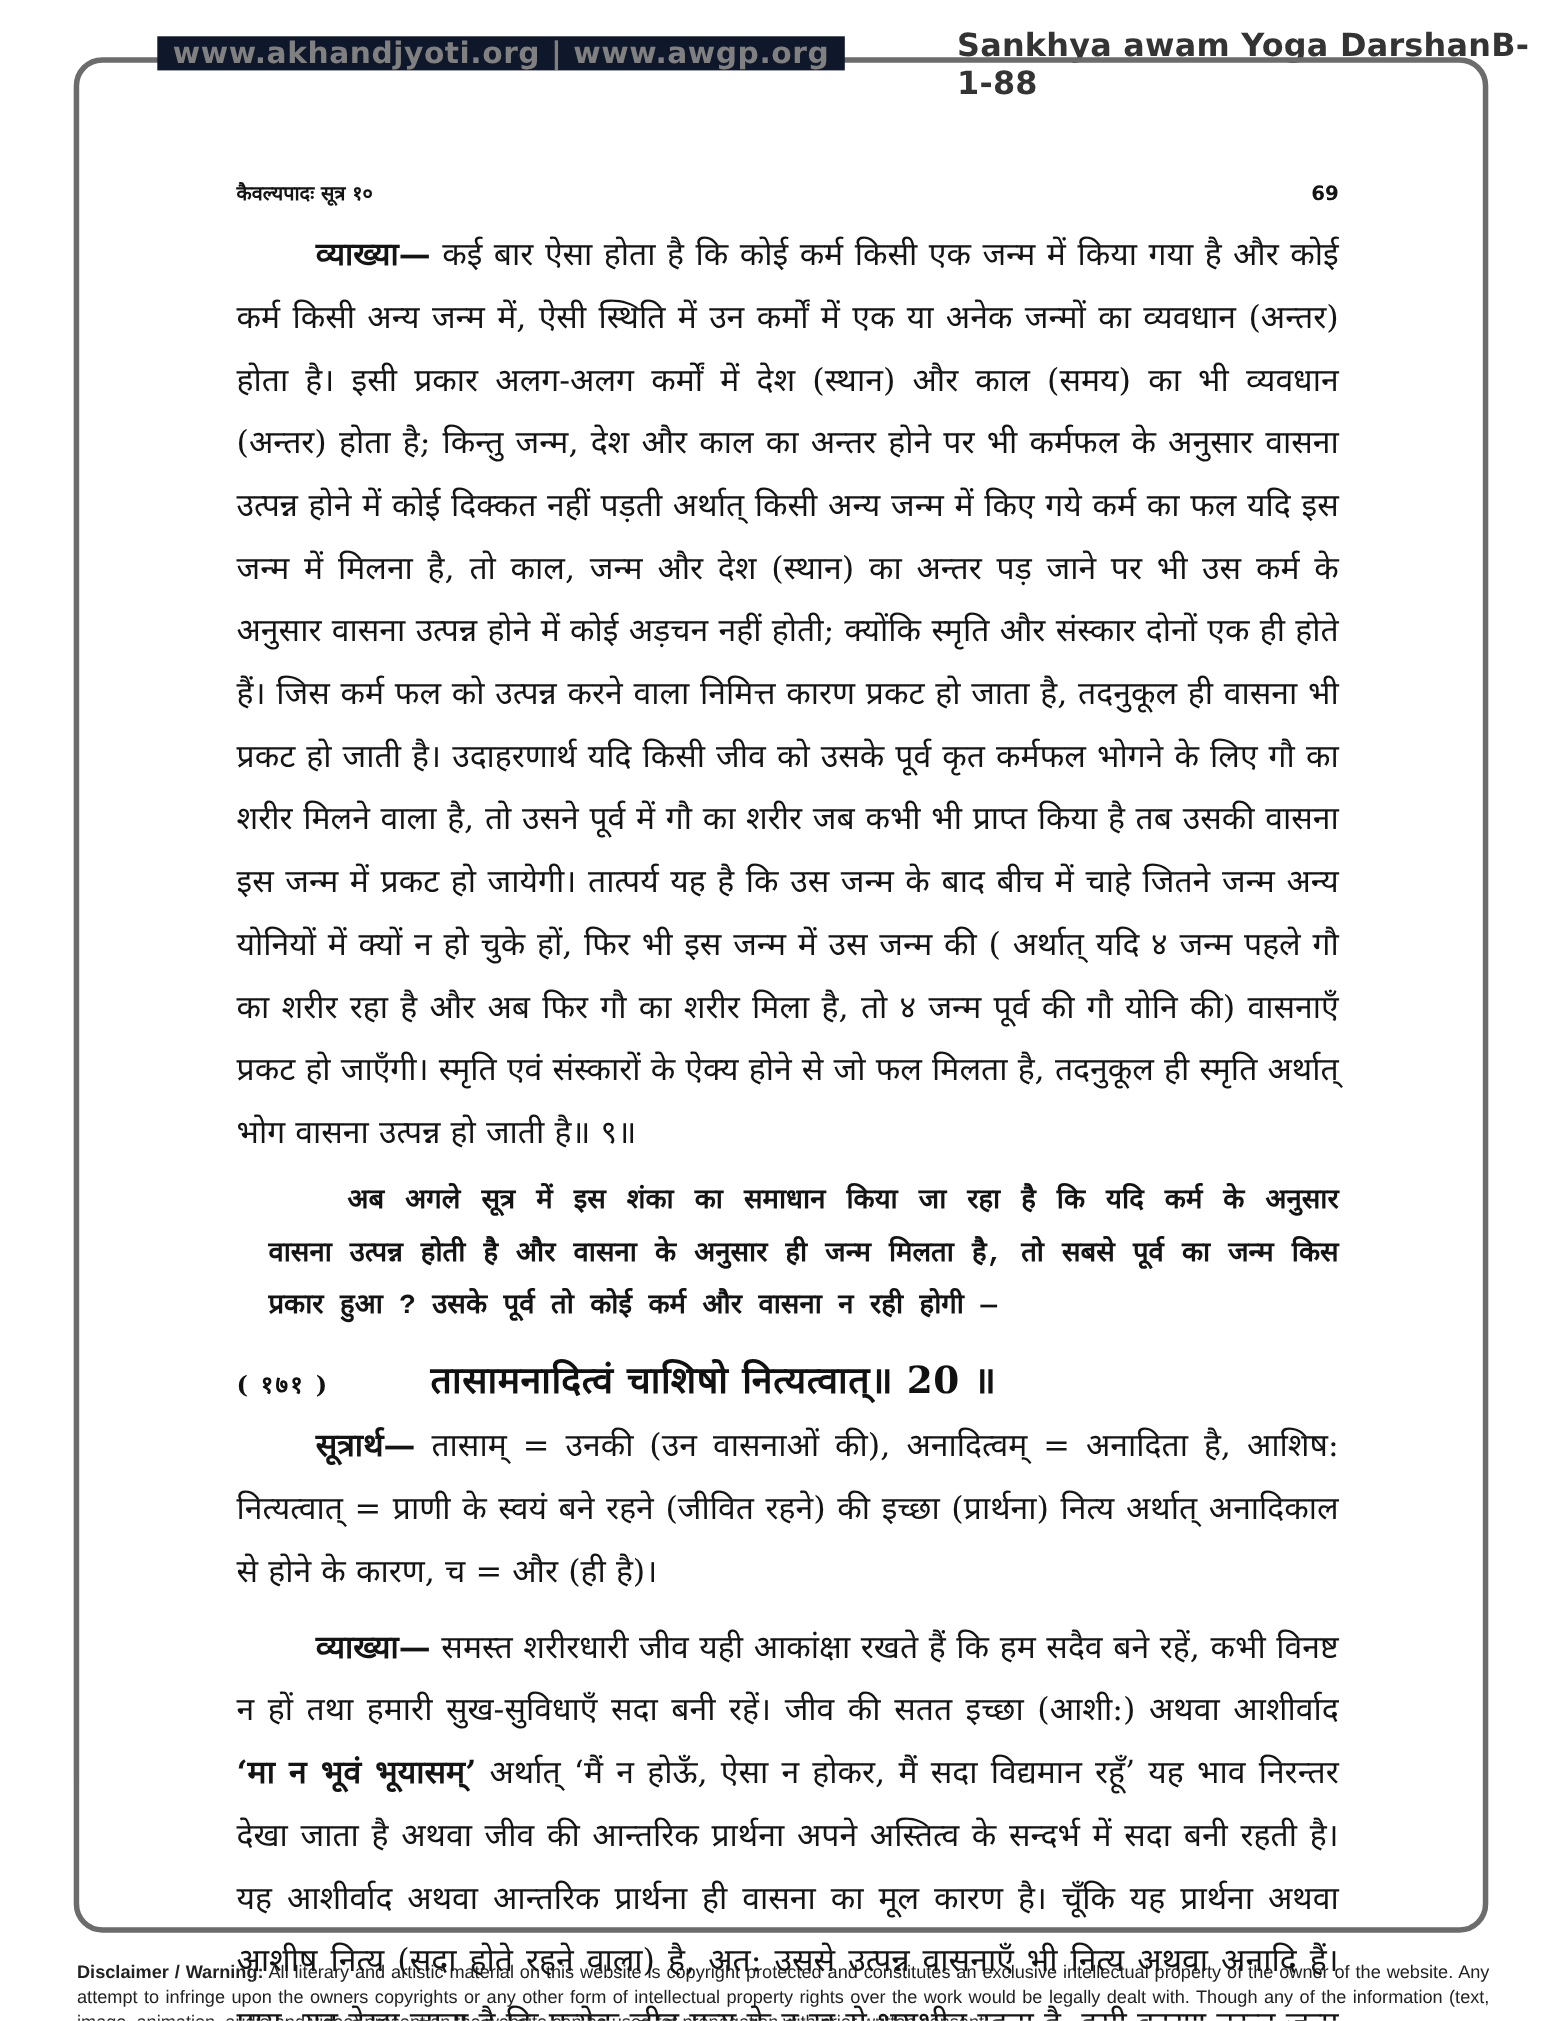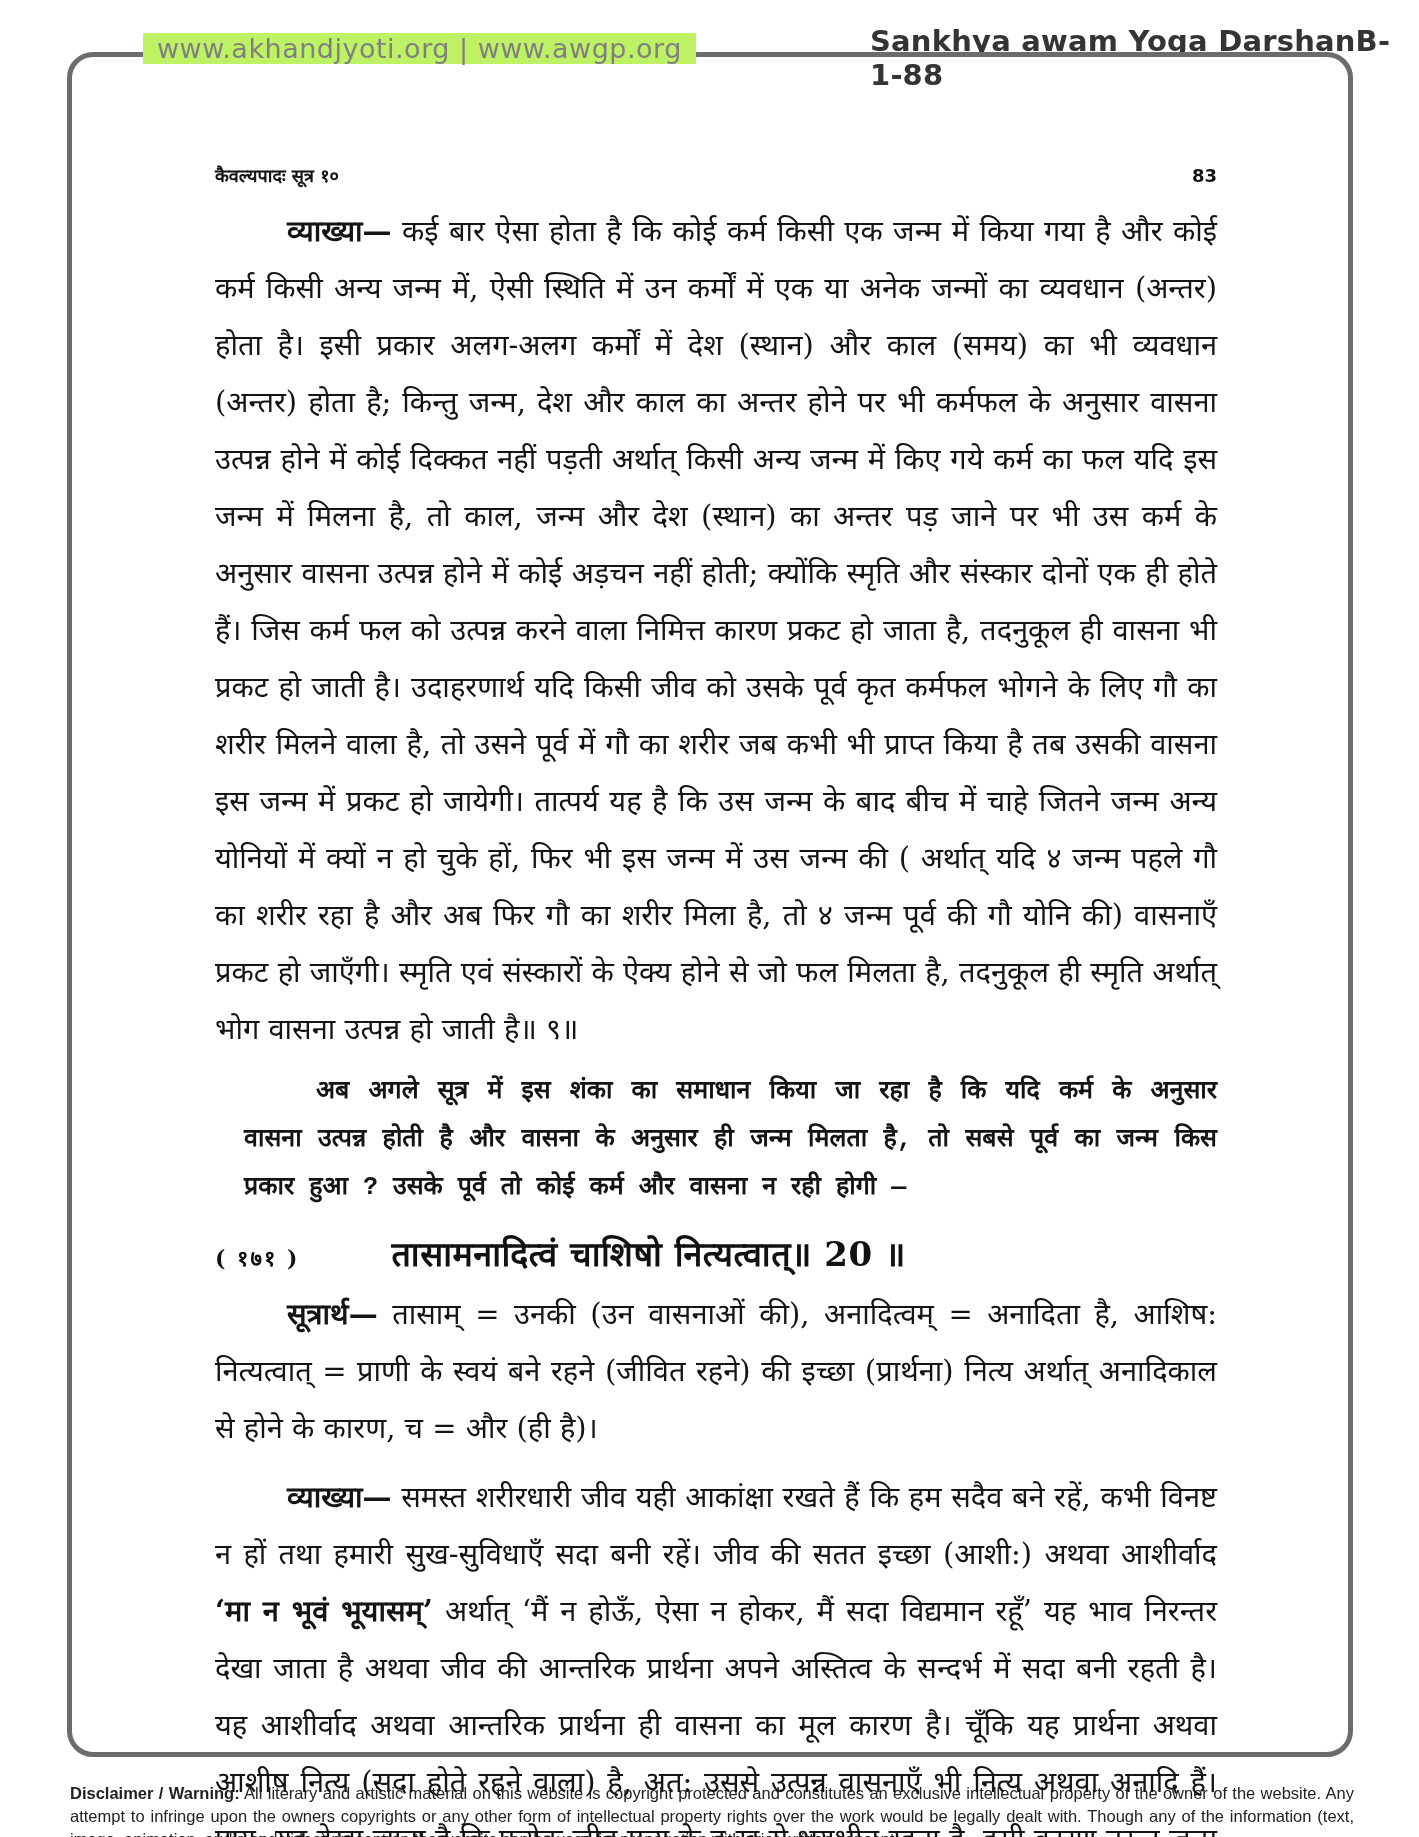--- a/index.html
+++ b/index.html
@@ -5,21 +5,21 @@
   * { margin:0; padding:0; box-sizing:border-box; }
   html,body { width:1419px; height:1837px; background:#ffffff; position:relative;
               font-family:"DejaVu Sans", sans-serif; color:#111; }
 
   
   .frame { position:absolute; left:67px; top:52px; width:1286px; height:1705px;
            border:5px solid #6c6c6c; border-radius:26px; z-index:1; background:transparent; }
 
   
   .site-links { position:absolute; left:143px; top:33px; z-index:2;
-                background:#bef264; padding:0 14px; font-weight:normal;
+                background:#0f172a; padding:0 14px; font-weight:bold;
                 font-size:27px; color:#808080; letter-spacing:0.5px; }
   .book-title { position:absolute; left:870px; top:24px; z-index:0;
                 font-weight:bold; font-size:29px; color:#343434; letter-spacing:0.2px; }
 
   
   .content { position:absolute; left:215px; top:163px; width:1002px; z-index:2; }
 
   .chapter-row { display:flex; justify-content:space-between; align-items:baseline;
                  font-weight:bold; font-size:18px; color:#141414; }
 
@@ -55,21 +55,21 @@
 <div class="book-title">Sankhya awam Yoga DarshanB-1-88</div>
 
 <div class="frame"></div>
 
 <div class="site-links">www.akhandjyoti.org | www.awgp.org</div>
 
 <div class="content">
 
   <div class="chapter-row">
     <span>कैवल्यपादः सूत्र १०</span>
-    <span>83</span>
+    <span>69</span>
   </div>
 
   <p class="para indent p1"><span class="label-bold">व्याख्या—</span><span> कई बार ऐसा होता है कि कोई कर्म किसी एक जन्म में किया गया है और कोई कर्म किसी अन्य जन्म में, ऐसी स्थिति में उन कर्मों में एक या अनेक जन्मों का व्यवधान (अन्तर) होता है। इसी प्रकार अलग-अलग कर्मों में देश (स्थान) और काल (समय) का भी व्यवधान (अन्तर) होता है; किन्तु जन्म, देश और काल का अन्तर होने पर भी कर्मफल के अनुसार वासना उत्पन्न होने में कोई दिक्कत नहीं पड़ती अर्थात् किसी अन्य जन्म में किए गये कर्म का फल यदि इस जन्म में मिलना है, तो काल, जन्म और देश (स्थान) का अन्तर पड़ जाने पर भी उस कर्म के अनुसार वासना उत्पन्न होने में कोई अड़चन नहीं होती; क्योंकि स्मृति और संस्कार दोनों एक ही होते हैं। जिस कर्म फल को उत्पन्न करने वाला निमित्त कारण प्रकट हो जाता है, तदनुकूल ही वासना भी प्रकट हो जाती है। उदाहरणार्थ यदि किसी जीव को उसके पूर्व कृत कर्मफल भोगने के लिए गौ का शरीर मिलने वाला है, तो उसने पूर्व में गौ का शरीर जब कभी भी प्राप्त  किया है तब उसकी वासना इस जन्म में प्रकट हो जायेगी। तात्पर्य यह है कि उस जन्म के बाद बीच में चाहे जितने जन्म अन्य योनियों में क्यों न हो चुके हों, फिर भी इस जन्म में उस जन्म की ( अर्थात् यदि ४ जन्म पहले गौ का शरीर रहा है और अब फिर गौ का शरीर मिला है, तो ४ जन्म पूर्व की गौ योनि की) वासनाएँ प्रकट हो जाएँगी। स्मृति एवं संस्कारों के ऐक्य होने से जो फल मिलता है, तदनुकूल ही स्मृति अर्थात् भोग वासना उत्पन्न हो जाती है॥ ९॥</span></p>
 
   <p class="intro-note">अब अगले सूत्र में इस शंका का समाधान किया जा रहा है कि यदि कर्म के अनुसार वासना उत्पन्न होती है और वासना के अनुसार ही जन्म मिलता है, तो सबसे पूर्व का जन्म किस प्रकार हुआ ? उसके पूर्व तो कोई कर्म और वासना न रही होगी —</p>
 
   <div class="sutra-row">
     <span class="sutra-number">( १७१ )</span>
     <span class="sutra-text">तासामनादित्वं चाशिषो नित्यत्वात्॥ 20 ॥</span>
   </div>

